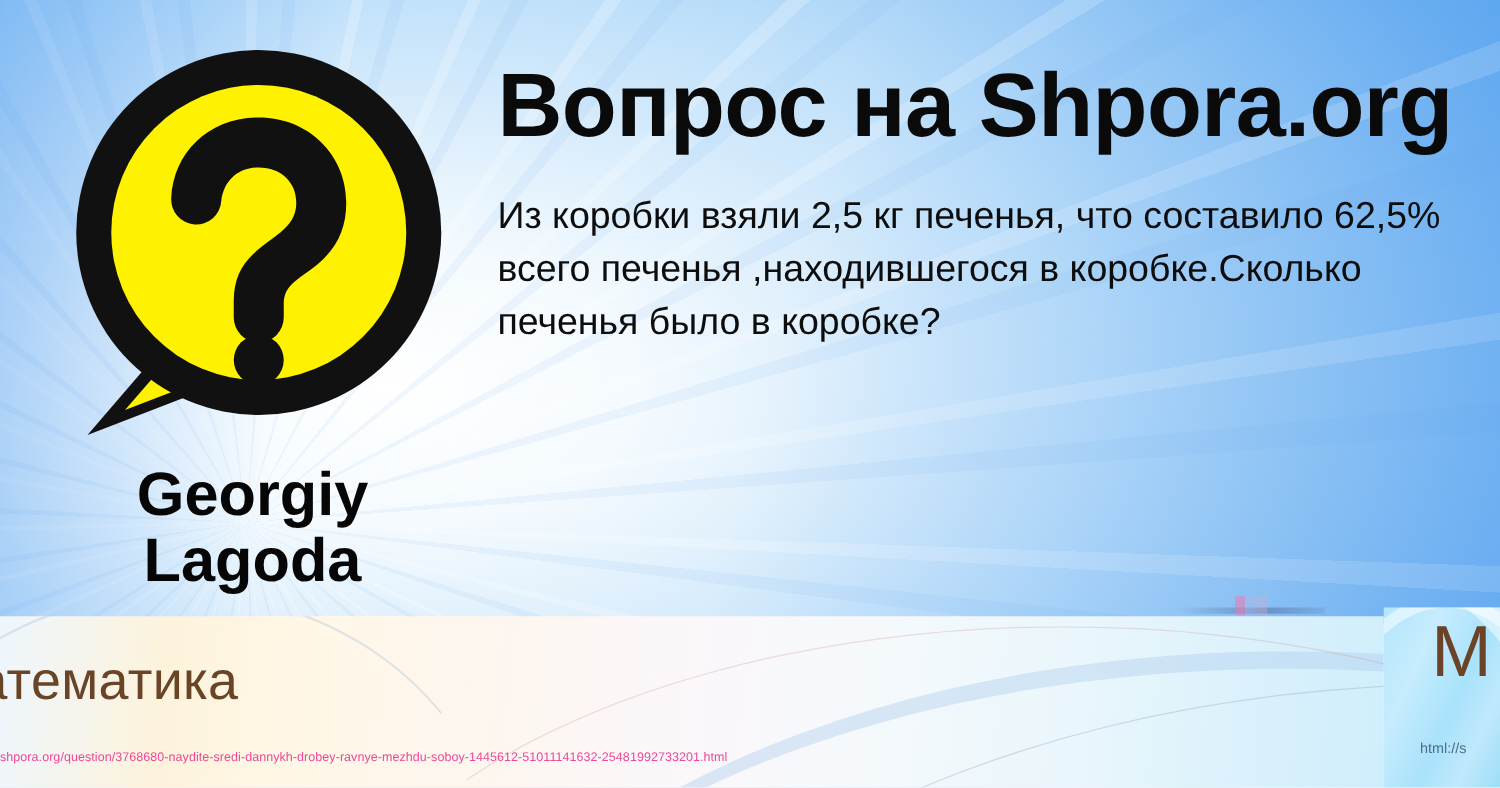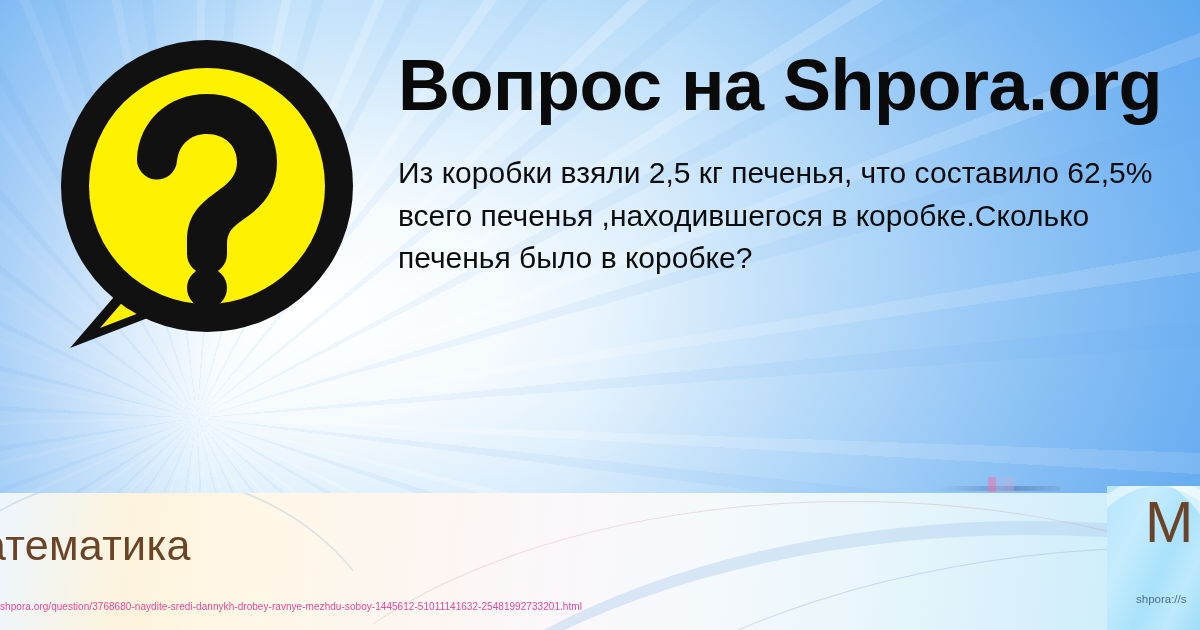--- a/index.html
+++ b/index.html
@@ -280,35 +280,36 @@
                  c22 -15 33 -31 33 -57
                  c0 -38 -30 -68 -70 -68 z" fill="#111111"></path>
         <circle cx="155" cy="252" r="20" fill="#111111"></circle>
       </svg>
     </div>
 
     <div class="headline">Вопрос на Shpora.org</div>
 
     <div class="question-body">Из коробки взяли 2,5 кг печенья, что составило 62,5% всего печенья ,находившегося в коробке.Сколько печенья было в коробке?</div>
 
+    <div class="author-name">Georgiy Lagoda</div>
   </div>
 
   <div class="speck2"></div>
   <div class="speck"></div>
 
   <div class="lower-panel">
     <div class="lp-curve thick" style="left:330px; top:28px; width:1400px; height:760px;"></div>
     <div class="lp-curve rose" style="left:250px; top:8px; width:1200px; height:620px;"></div>
     <div class="lp-curve" style="left:420px; top:54px; width:1500px; height:900px;"></div>
     <div class="lp-curve" style="left:-120px; top:-20px; width:520px; height:460px; border-top-width:2px; border-top-color:rgba(160,185,215,0.35);"></div>
   </div>
 
   <div class="subject-label">атематика</div>
   <div class="source-url">shpora.org/question/3768680-naydite-sredi-dannykh-drobey-ravnye-mezhdu-soboy-1445612-51011141632-25481992733201.html</div>
 
   <div class="right-panel">
     <div class="rp-curve" style="left:-140px; top:-40px; width:260px; height:420px; border-width:22px;"></div>
     <div class="rp-curve" style="left:-60px; top:-10px; width:200px; height:330px; border-width:10px;"></div>
   </div>
   <div class="right-letter">M</div>
-  <div class="right-url">shpora://s</div>
+  <div class="right-url">html://s</div>
 
 </div>
 
 </body></html>

